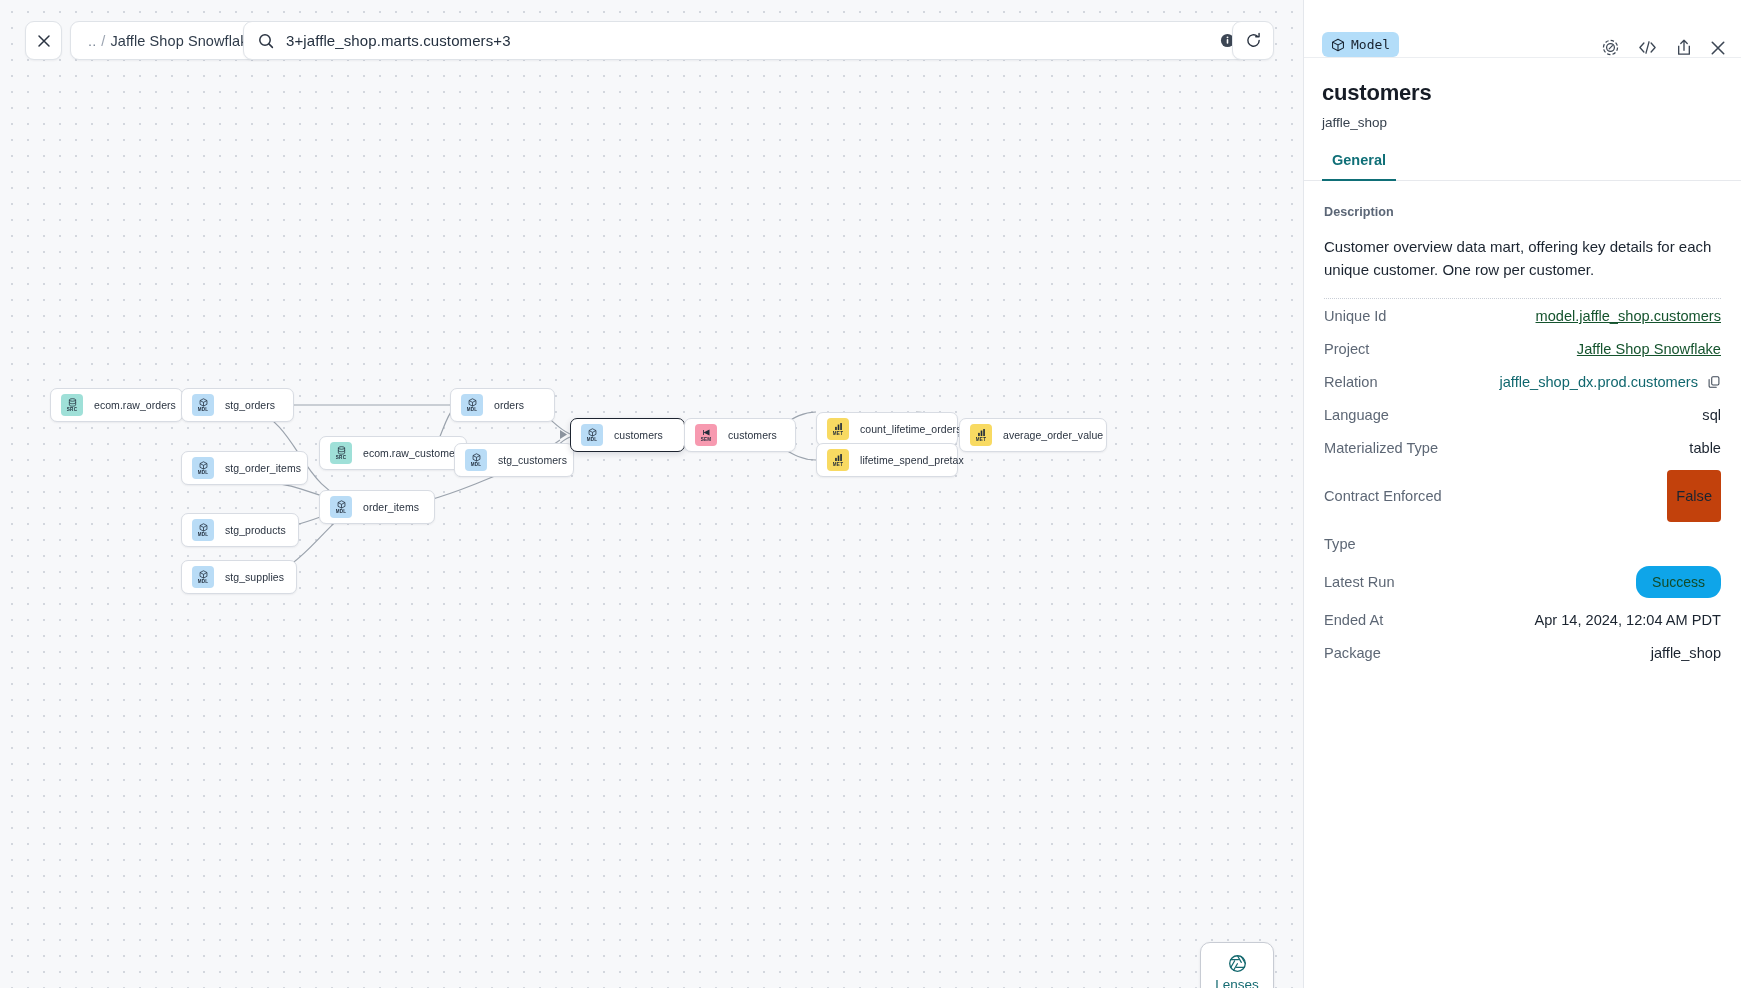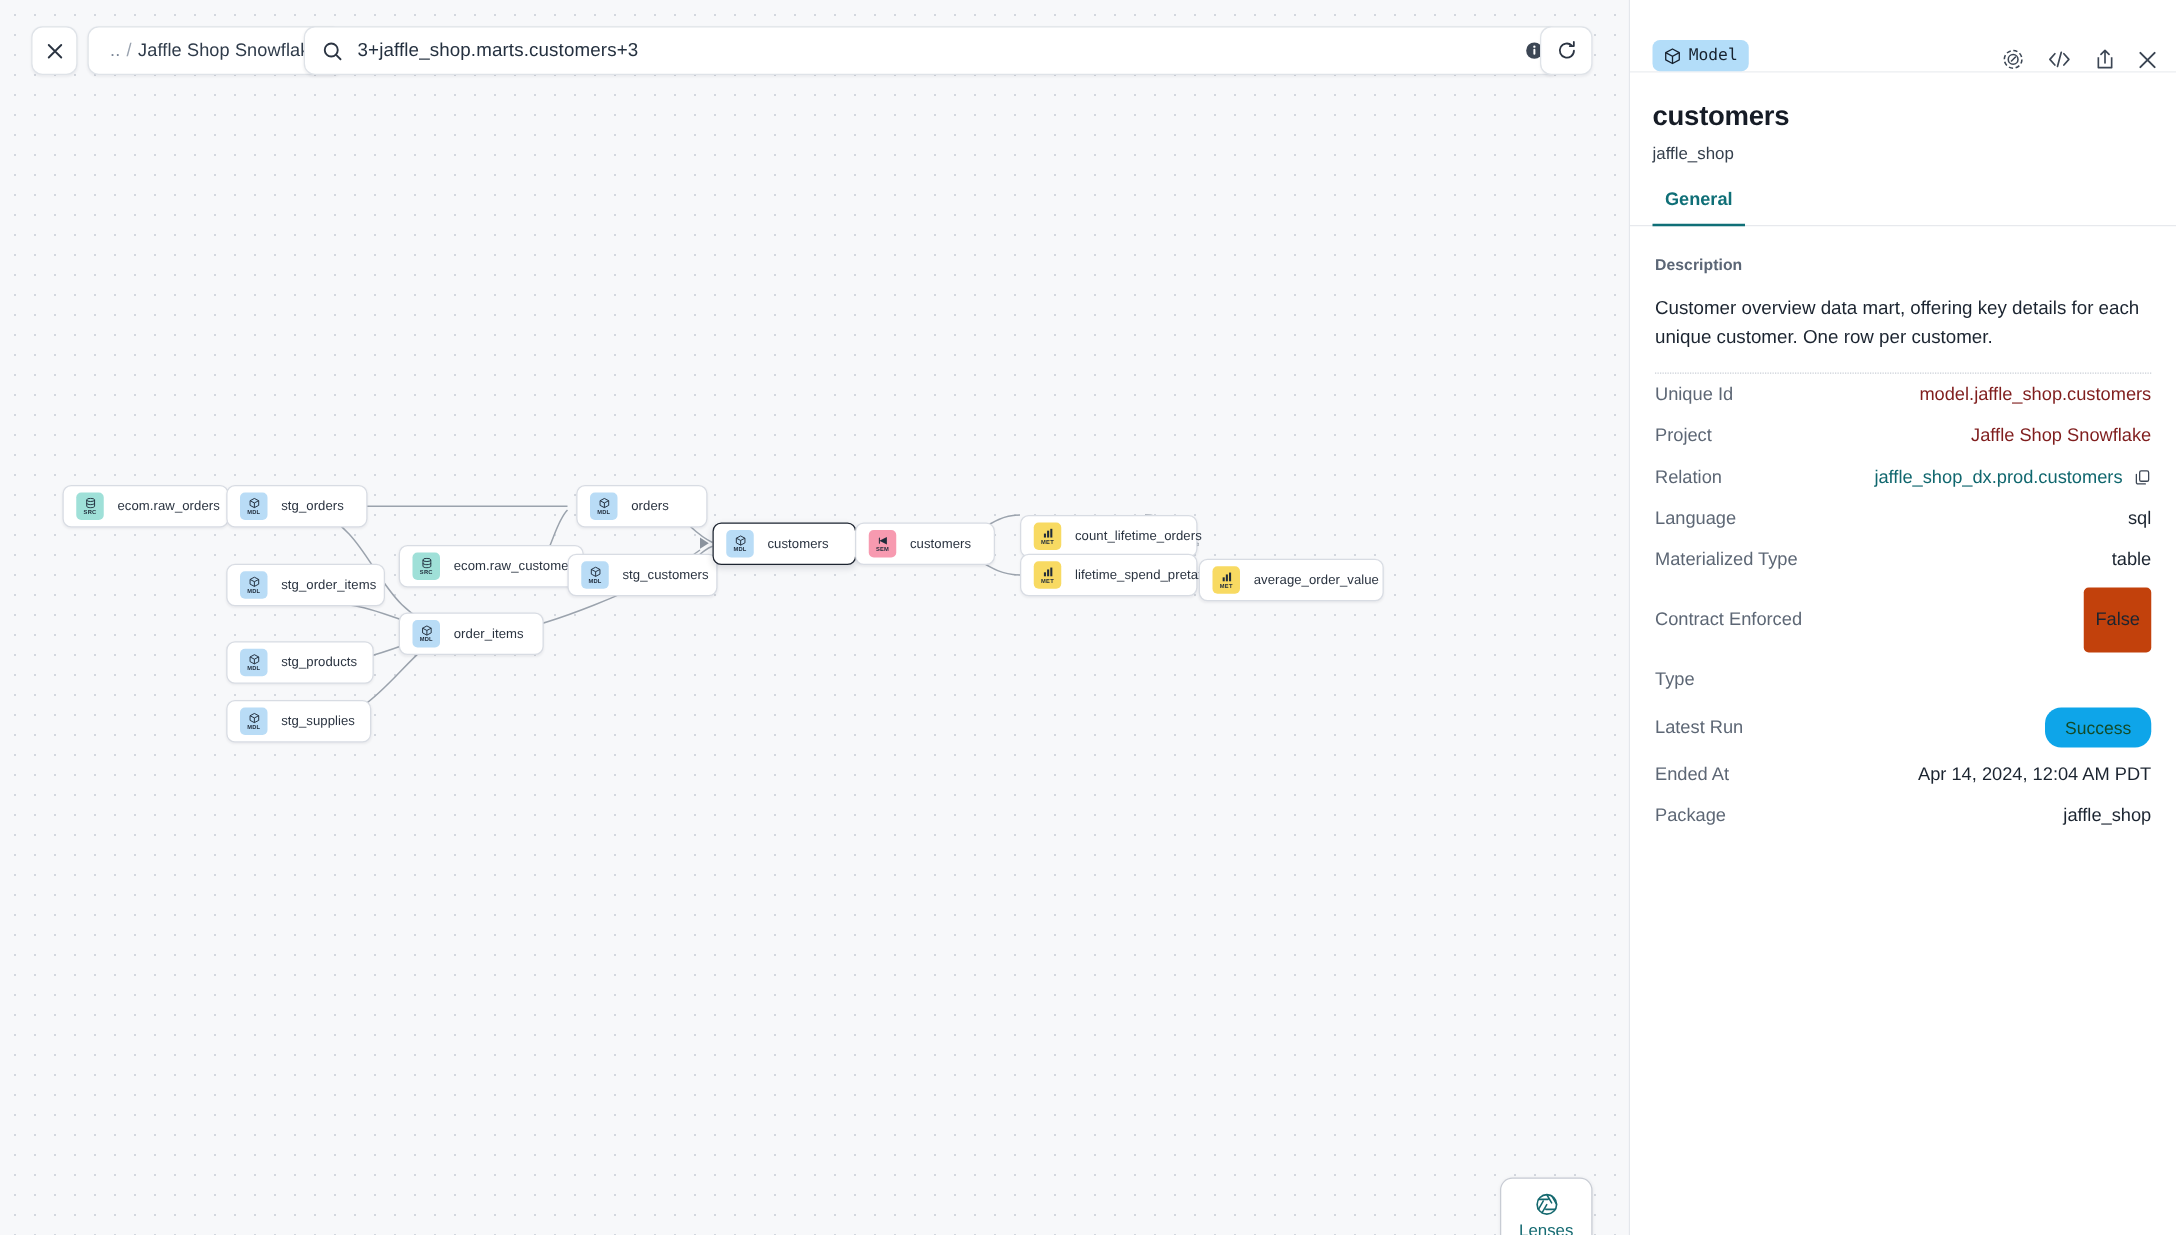--- a/index.html
+++ b/index.html
@@ -118,21 +118,21 @@
   .sec-label { font-size:12.6px; font-weight:700; color:#5b6676; letter-spacing:.05px; }
   #description-text { font-size:15px; color:#1b2430; line-height:1.5; margin-top:17px; }
   .divider { border-top:1px dotted #c9ced6; margin:17px 0 0 0; }
 
   .kv-row {
     display:flex; align-items:center; justify-content:space-between;
     min-height:33px; padding:6px 0 5px 0; gap:10px;
   }
   .kv-key { font-size:14.6px; color:#5d6775; white-space:nowrap; }
   .kv-val { font-size:14.6px; color:#1b2430; text-align:right; }
-  .kv-val.link { color:#7f1d1d; cursor:pointer; }
+  .kv-val.link { color:#14532d; text-decoration:underline; cursor:pointer; }
   .kv-val.teal { color:#10676e; }
   .kv-val.chip-grey {
     background:#c2410c; border-radius:4px; padding:18px 9px; display:inline-block;
   }
   .kv-val.chip-green {
     background:#0ea5e9; border-radius:13px; padding:8px 16px; display:inline-block;
     color:#124b28; font-size:14px;
   }
   .relation-wrap { display:flex; align-items:center; gap:9px; }
   .copy-ico { cursor:pointer; display:flex; }
@@ -288,21 +288,21 @@
             <span class="bico">
               <svg width="9" height="9" viewBox="0 0 12 12">
                 <path d="M6 1 L10.6 3.4 L10.6 8.4 L6 10.8 L1.4 8.4 L1.4 3.4 Z" stroke="#1f2b3a" stroke-width="1" fill="none" stroke-linejoin="round"></path>
                 <path d="M1.4 3.4 L6 5.8 L10.6 3.4 M6 5.8 L6 10.8" stroke="#1f2b3a" stroke-width="1" fill="none"></path>
               </svg>
             </span>
             <span class="btxt">MDL</span>
           </div>
           <span class="nlabel">order_items</span>
         </div>
-        <div class="node" style="left: 461px; top: 388px; width: 105px;">
+        <div class="node" style="left: 450px; top: 388px; width: 105px;">
           <div class="badge mdl">
             <span class="bico">
               <svg width="9" height="9" viewBox="0 0 12 12">
                 <path d="M6 1 L10.6 3.4 L10.6 8.4 L6 10.8 L1.4 8.4 L1.4 3.4 Z" stroke="#1f2b3a" stroke-width="1" fill="none" stroke-linejoin="round"></path>
                 <path d="M1.4 3.4 L6 5.8 L10.6 3.4 M6 5.8 L6 10.8" stroke="#1f2b3a" stroke-width="1" fill="none"></path>
               </svg>
             </span>
             <span class="btxt">MDL</span>
           </div>
           <span class="nlabel">orders</span>
@@ -362,21 +362,21 @@
               <svg width="9" height="9" viewBox="0 0 12 12">
                 <rect x="1.5" y="6.5" width="2.2" height="4.2" fill="#1f2b3a"></rect>
                 <rect x="4.9" y="3.4" width="2.2" height="7.3" fill="#1f2b3a"></rect>
                 <rect x="8.3" y="1.4" width="2.2" height="9.3" fill="#1f2b3a"></rect>
               </svg>
             </span>
             <span class="btxt">MET</span>
           </div>
           <span class="nlabel">lifetime_spend_pretax</span>
         </div>
-        <div class="node" style="left: 959px; top: 418px; width: 148px; margin-top: 29px;">
+        <div class="node" style="left: 959px; top: 418px; width: 148px;">
           <div class="badge met">
             <span class="bico">
               <svg width="9" height="9" viewBox="0 0 12 12">
                 <rect x="1.5" y="6.5" width="2.2" height="4.2" fill="#1f2b3a"></rect>
                 <rect x="4.9" y="3.4" width="2.2" height="7.3" fill="#1f2b3a"></rect>
                 <rect x="8.3" y="1.4" width="2.2" height="9.3" fill="#1f2b3a"></rect>
               </svg>
             </span>
             <span class="btxt">MET</span>
           </div>

